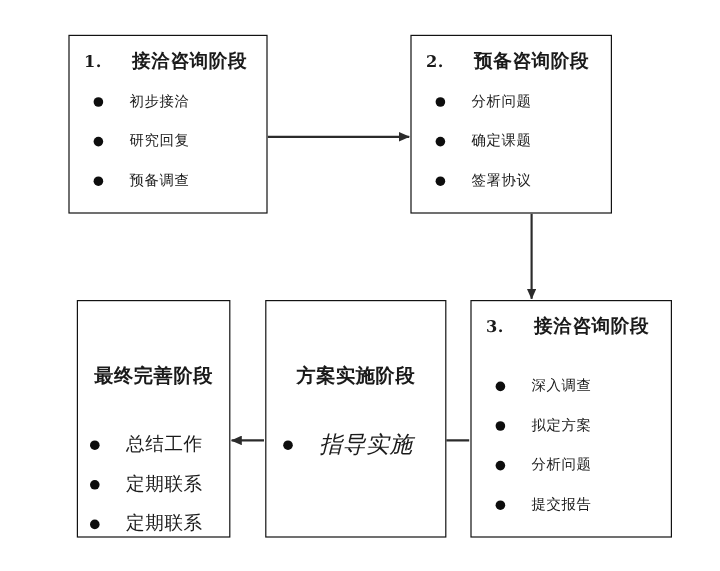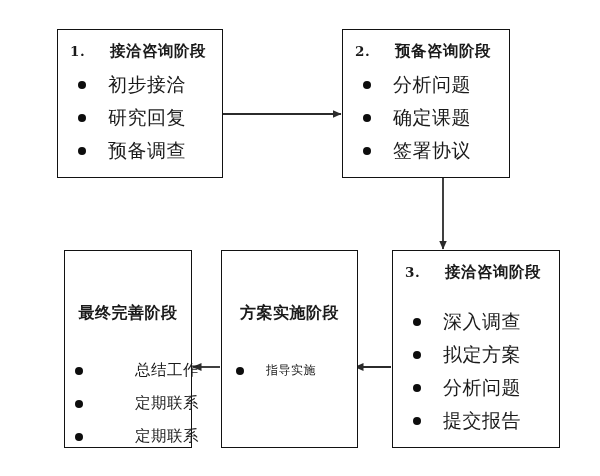--- a/index.html
+++ b/index.html
@@ -66,51 +66,51 @@
     justify-content: flex-start;
   }
   .bullet-row .dot span {
     display: block;
     width: 8px;
     height: 8px;
     border-radius: 50%;
     background: #0d0d0d;
   }
   .bullet-row .btxt {
-    font-size: 19px;
+    font-size: 12px;
     letter-spacing: 0.5px;
   }
 
   
   #node-1 { left: 57px;  top: 29px;  width: 166px; height: 149px; }
   #node-2 { left: 342px; top: 29px;  width: 168px; height: 149px; }
   #node-3 { left: 392px; top: 250px; width: 168px; height: 198px; }
-  #node-4 { left: 221px; top: 250px; width: 137px; height: 198px; }
+  #node-4 { left: 221px; top: 250px; width: 151px; height: 198px; }
   #node-5 { left: 64px;  top: 250px; width: 128px; height: 198px; }
 
   #node-1 .node-title,
   #node-2 .node-title { margin: 11px 0 0 12px; }
   #node-1 .bullets,
   #node-2 .bullets { margin: 6px 0 0 20px; }
 
   #node-3 .node-title { margin: 11px 0 0 12px; }
   #node-3 .bullets { margin: 22px 0 0 20px; text-align: right; }
 
   .centered-title {
     text-align: center;
     font-weight: bold;
     font-size: 16px;
     letter-spacing: 0.5px;
   }
   #node-4 .centered-title,
   #node-5 .centered-title { margin-top: 52px; }
   #node-4 .bullets { margin: 30px 0 0 14px; }
   #node-5 .bullets { margin: 30px 0 0 10px; }
-  #node-5 .bullet-row .btxt { font-size: 15.5px; margin-left: 30px; }
-  #node-4 .bullet-row .btxt { font-size: 12px; }
+  #node-5 .bullet-row .btxt { font-size: 15.5px; }
+  #node-4 .bullet-row .btxt { font-size: 19px; font-style: italic; }
 
   
   #connectors {
     position: absolute;
     left: 0; top: 0;
     width: 600px; height: 476px;
     z-index: 1;
     pointer-events: none;
   }
 </style>

